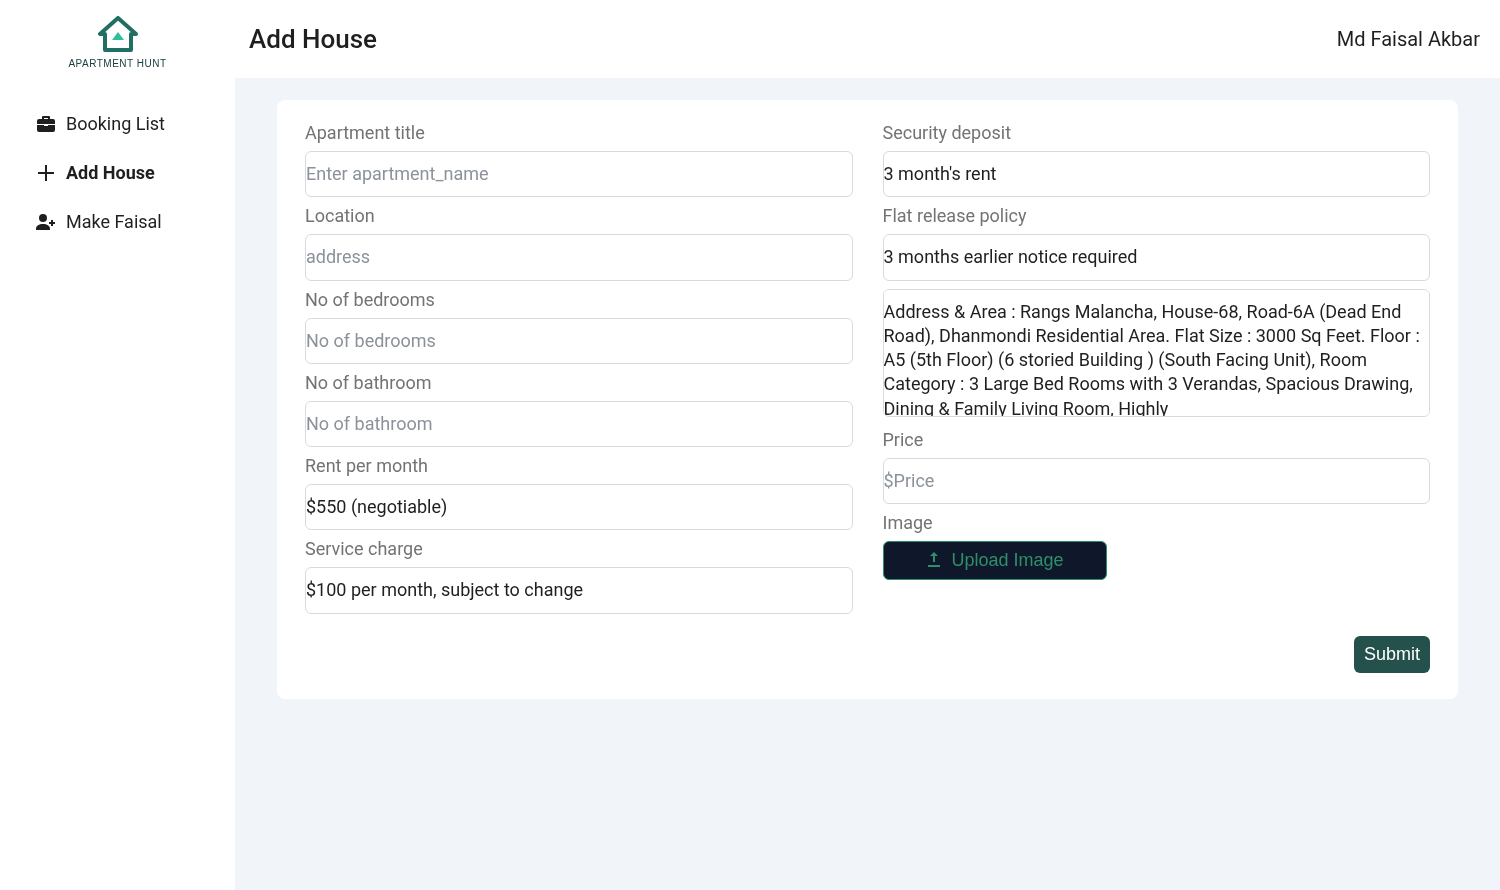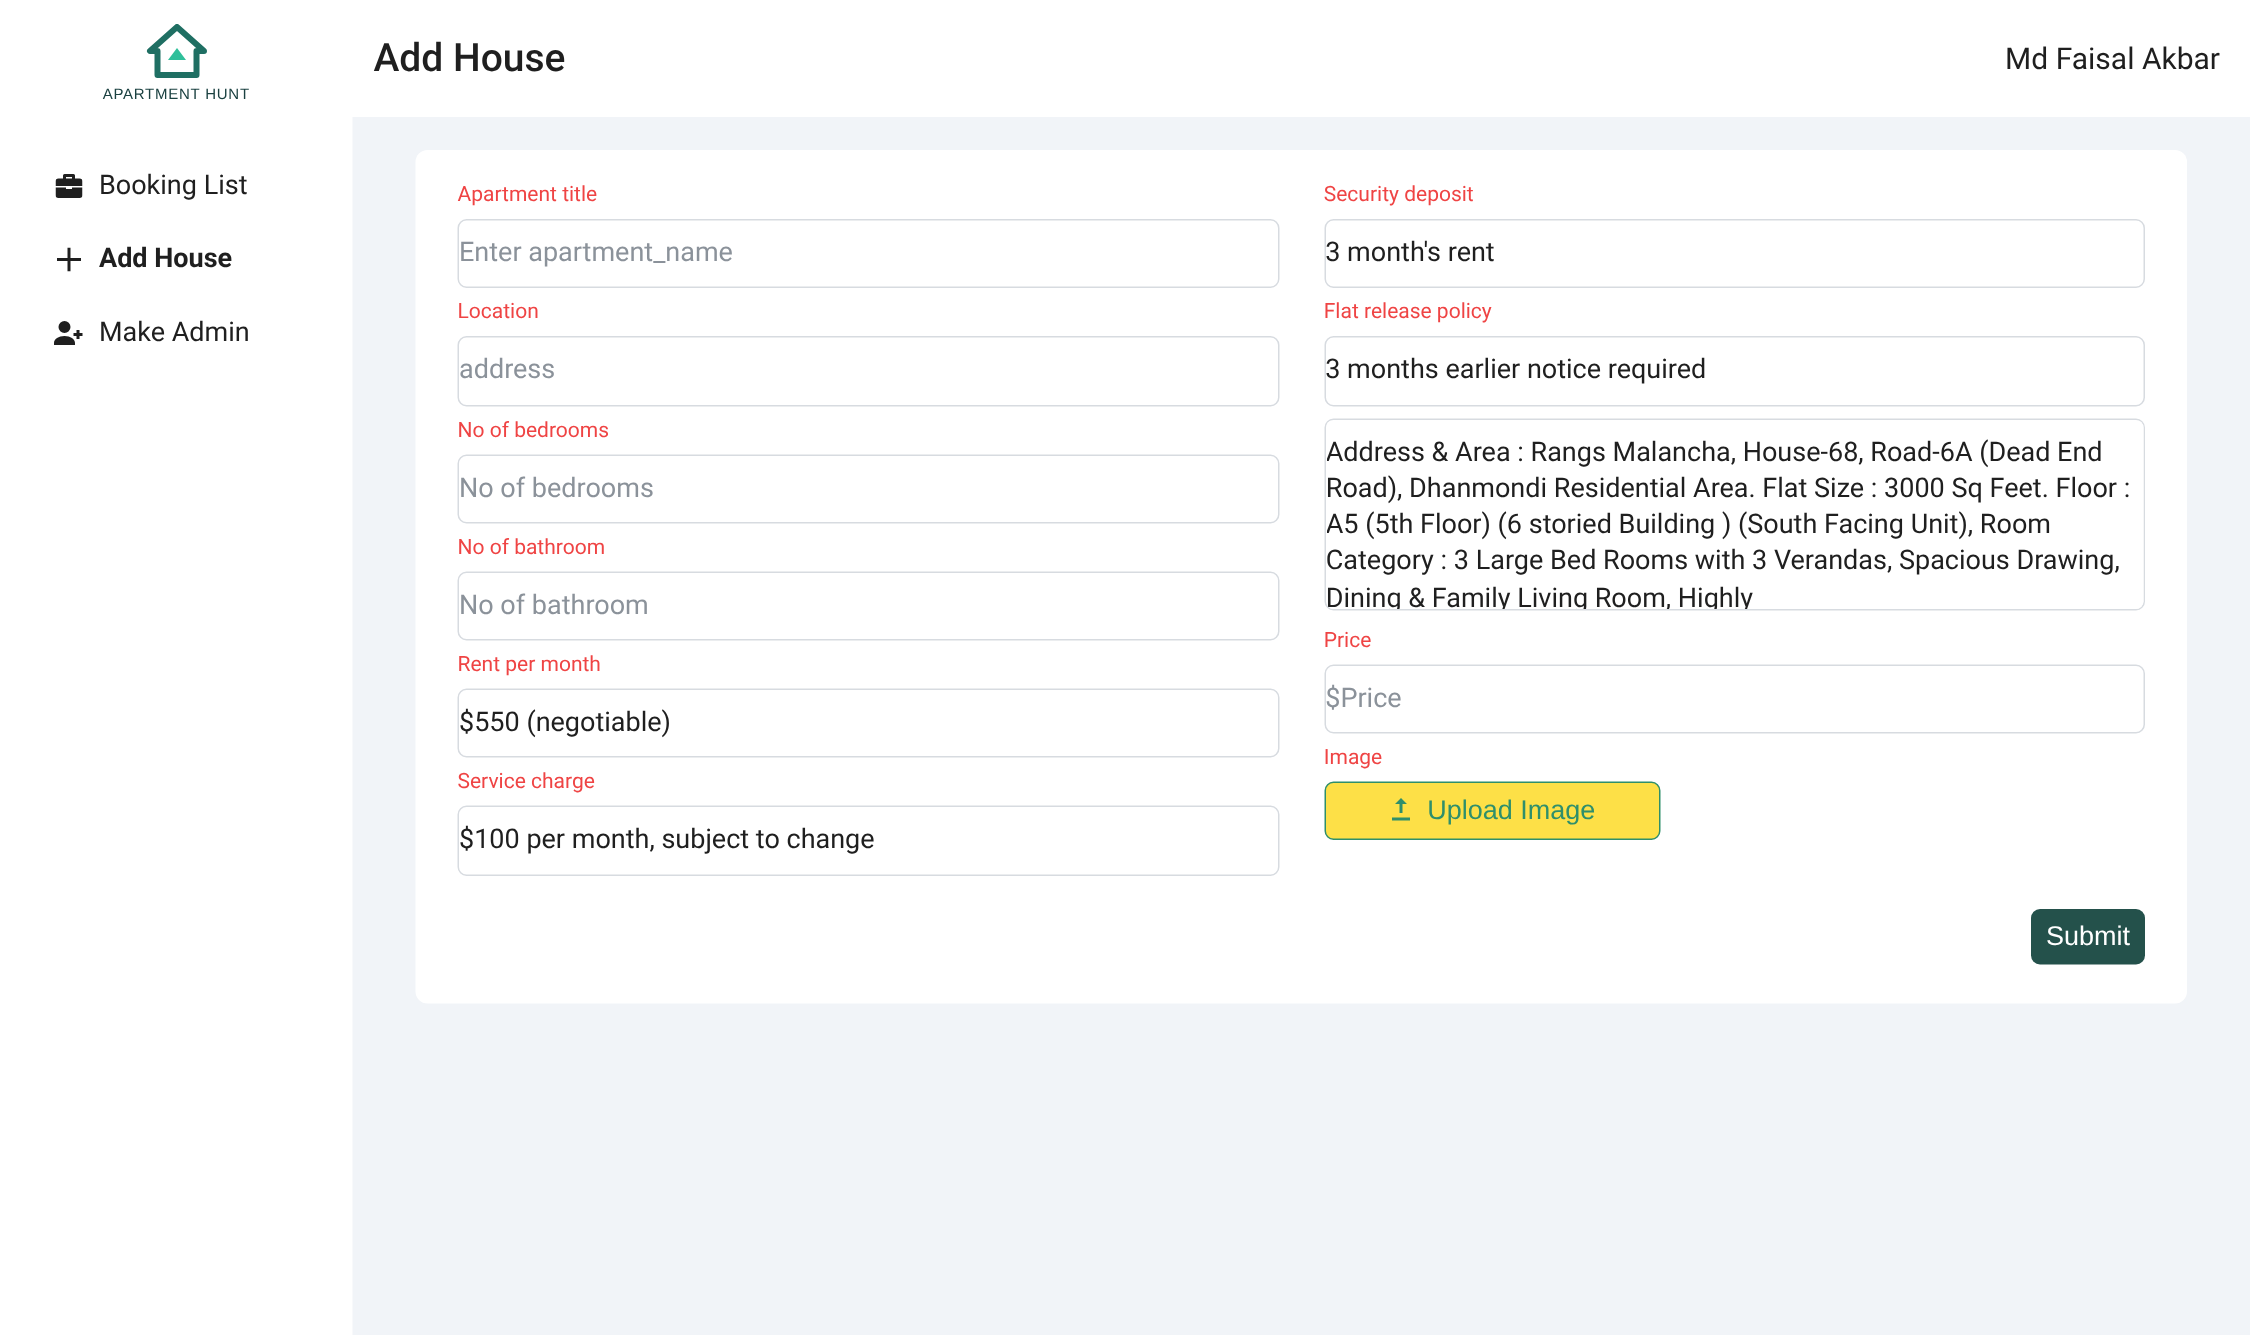--- a/index.html
+++ b/index.html
@@ -61,21 +61,21 @@
     background: #ffffff;
     border-radius: 8px;
     padding: 22px 28px 26px 28px;
   }
   .grid {
     display: grid;
     grid-template-columns: 1fr 1fr;
     column-gap: 30px;
   }
   .field { margin-bottom: 8px; }
-  .label { display: block; font-size: 14px; color: #ef4444; margin-bottom: 8px; }
+  .label { display: block; font-size: 18px; color: #737373; margin-bottom: 8px; }
   .input, .textarea {
     width: 100%;
     font-size: 18px;
     line-height: 1.35;
     padding: 10px 0;
     border: 1px solid #d7dbe0;
     border-radius: 6px;
     background: #ffffff;
     color: #1f1f1f;
     font-family: inherit;
@@ -85,21 +85,21 @@
     height: 128px;
     resize: none;
     overflow-y: scroll;
   }
   .upload-btn {
     display: inline-flex;
     align-items: center;
     gap: 10px;
     font-size: 18px;
     border: 1px solid #2f8f6b;
-    background: #fde047;
+    background: #0f172a;
     color: #2f8f6b;
     border-radius: 6px;
     padding: 8px 42px;
     cursor: pointer;
     font-weight: 500;
   }
   .upload-btn svg { display: block; }
   .actions { display: flex; justify-content: flex-end; margin-top: 14px; }
   .submit-btn {
     background: #24514b;
@@ -142,21 +142,21 @@
             </svg>
         </span>
         <span>Add House</span>
       </div>
       <div class="nav-item">
         <span class="nav-icon">
           <svg width="20" height="16" viewBox="0 0 20 16">
               <path fill="currentColor" d="M7 8a4 4 0 1 0 0-8 4 4 0 0 0 0 8zm0 2c-3.9 0-7 2.1-7 4.7V16h14v-1.3C14 12.1 10.9 10 7 10zm10-4h-2v2h-2v2h2v2h2v-2h2V8h-2V6z"></path>
             </svg>
         </span>
-        <span>Make Admin</span>
+        <span>Make Faisal</span>
       </div>
     </nav>
   </aside>
 
   <main class="main">
     <div class="topbar">
       <h1 class="page-title">Add House</h1>
       <div class="user-name">Md Faisal Akbar</div>
     </div>
 

